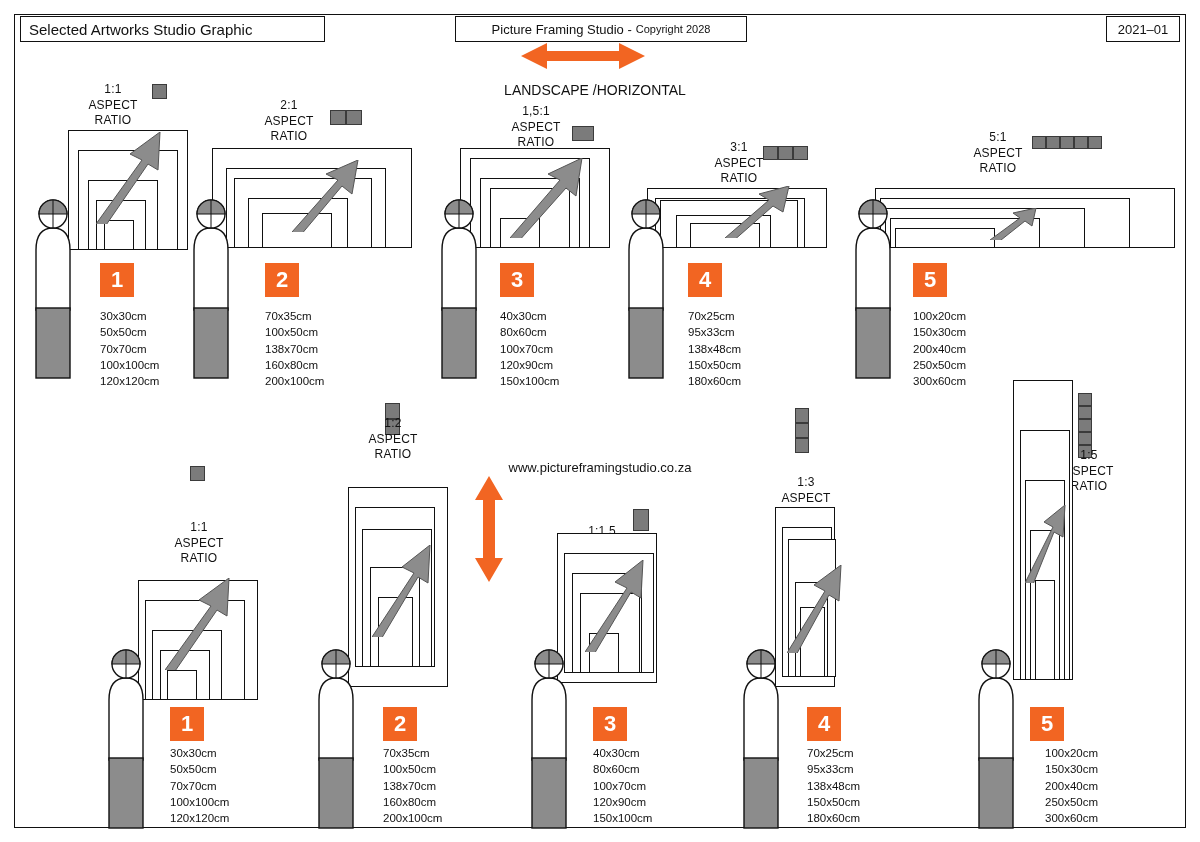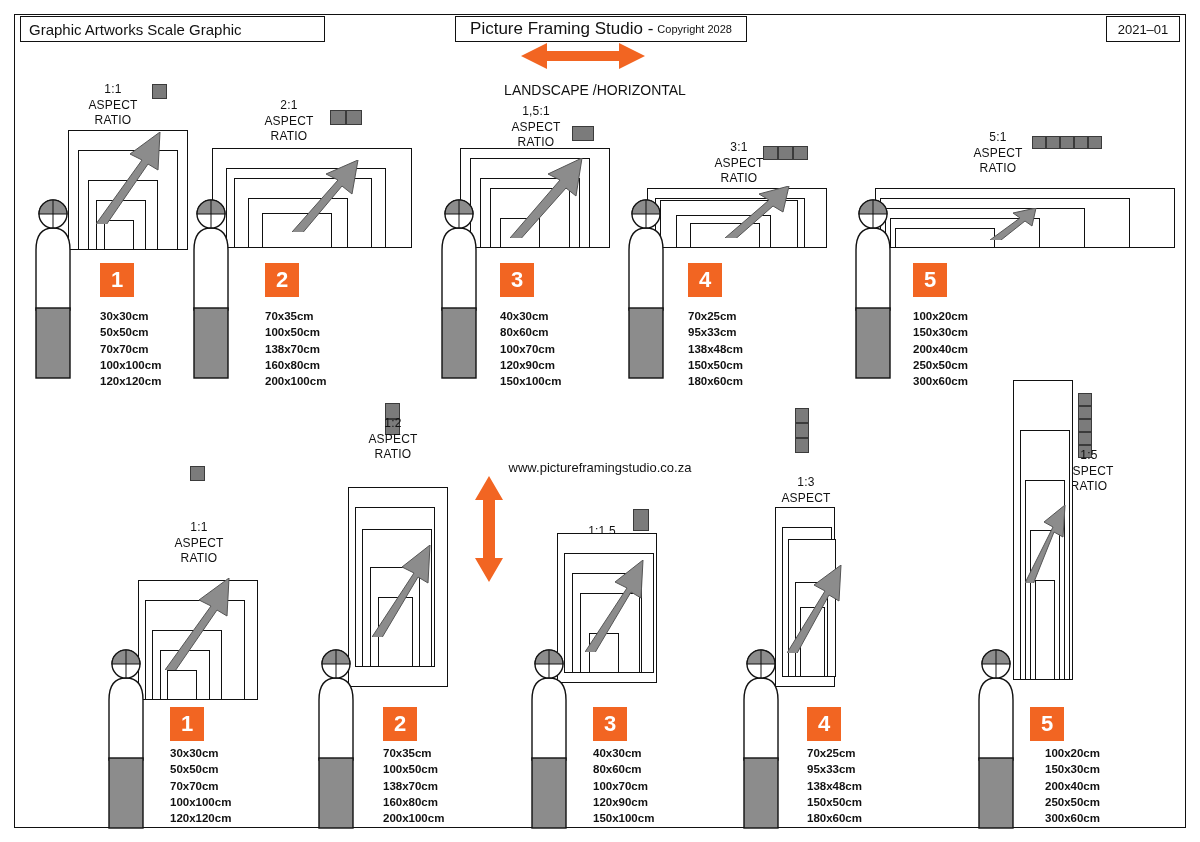--- a/index.html
+++ b/index.html
@@ -2,59 +2,59 @@
 <html><head>
 <meta charset="utf-8">
 <style>
   html,body{margin:0;padding:0;background:#ffffff;}
   body{font-family:"Liberation Sans", sans-serif;color:#111;}
   #page{position:relative;width:1200px;height:842px;background:#fff;overflow:hidden;}
   .border-frame{position:absolute;left:14px;top:14px;width:1172px;height:814px;border:1.5px solid #111;box-sizing:border-box;}
   .hdr-box{position:absolute;border:1.5px solid #111;background:#fff;box-sizing:border-box;display:flex;align-items:center;padding:0 8px;}
   .hdr-left{left:20px;top:16px;width:305px;height:26px;font-size:15px;}
   .hdr-mid{left:455px;top:16px;width:292px;height:26px;font-size:15px;justify-content:center;gap:4px;}
-  .hdr-mid .t1{font-size:17px;}
+  .hdr-mid .t1{font-size:13px;}
   .hdr-mid .t2{font-size:11px;}
   .hdr-right{left:1106px;top:16px;width:74px;height:26px;font-size:13px;justify-content:center;}
 
   .arrow-h{position:absolute;left:521px;top:42px;width:124px;height:28px;}
   .arrow-v{position:absolute;left:474px;top:476px;width:30px;height:106px;}
   .sect-label{position:absolute;font-size:14px;color:#111;text-align:center;}
 
   .ratio-block{position:absolute;text-align:center;font-size:12px;line-height:1.3;letter-spacing:.2px;}
   .swatch{position:absolute;display:flex;}
   .swatch span{display:block;background:#7b7b7b;border:1px solid #3b3b3b;box-sizing:border-box;}
   .swatch.vert{flex-direction:column;}
 
   .frame{position:absolute;border:1.5px solid #111;background:#fff;box-sizing:border-box;}
 
   .person{position:absolute;width:62px;height:190px;}
 
   .numbox{position:absolute;width:34px;height:34px;background:#f26522;color:#fff;font-size:22px;font-weight:bold;display:flex;align-items:center;justify-content:center;}
 
-  .sizes{position:absolute;font-size:11.5px;line-height:1.42;color:#111;white-space:pre;font-weight:bold;}
+  .sizes{position:absolute;font-size:11.5px;line-height:1.42;color:#111;white-space:pre;}
 
   .logo{position:absolute;left:497px;top:408px;width:205px;text-align:center;}
   .logo .l1{font-size:11px;letter-spacing:4.5px;color:#c0392b;font-weight:bold;}
   .logo .l2{font-size:27px;font-weight:bold;letter-spacing:.5px;color:#111;line-height:.95;}
   .logo .l2 .or{color:#f26522;}
   .logo .l3{font-size:8px;letter-spacing:3.5px;color:#555;}
   .url{position:absolute;left:470px;top:460px;width:260px;text-align:center;font-size:13px;color:#111;}
 
   .gray-arrow{position:absolute;}
 </style>
 </head>
 <body>
 
 <div id="page">
 
   <div class="border-frame"></div>
 
   <div class="hdr-box hdr-left">
-    <span>Graphic Artworks Scale Graphic</span>
+    <span>Selected Artworks Studio Graphic</span>
   </div>
   <div class="hdr-box hdr-mid">
     <span class="t1">Picture Framing Studio -</span>
     <span class="t2">Copyright 2028</span>
   </div>
   <div class="hdr-box hdr-right">
     <span>2021–01</span>
   </div>
 
   <svg class="arrow-h" viewBox="0 0 124 28">

